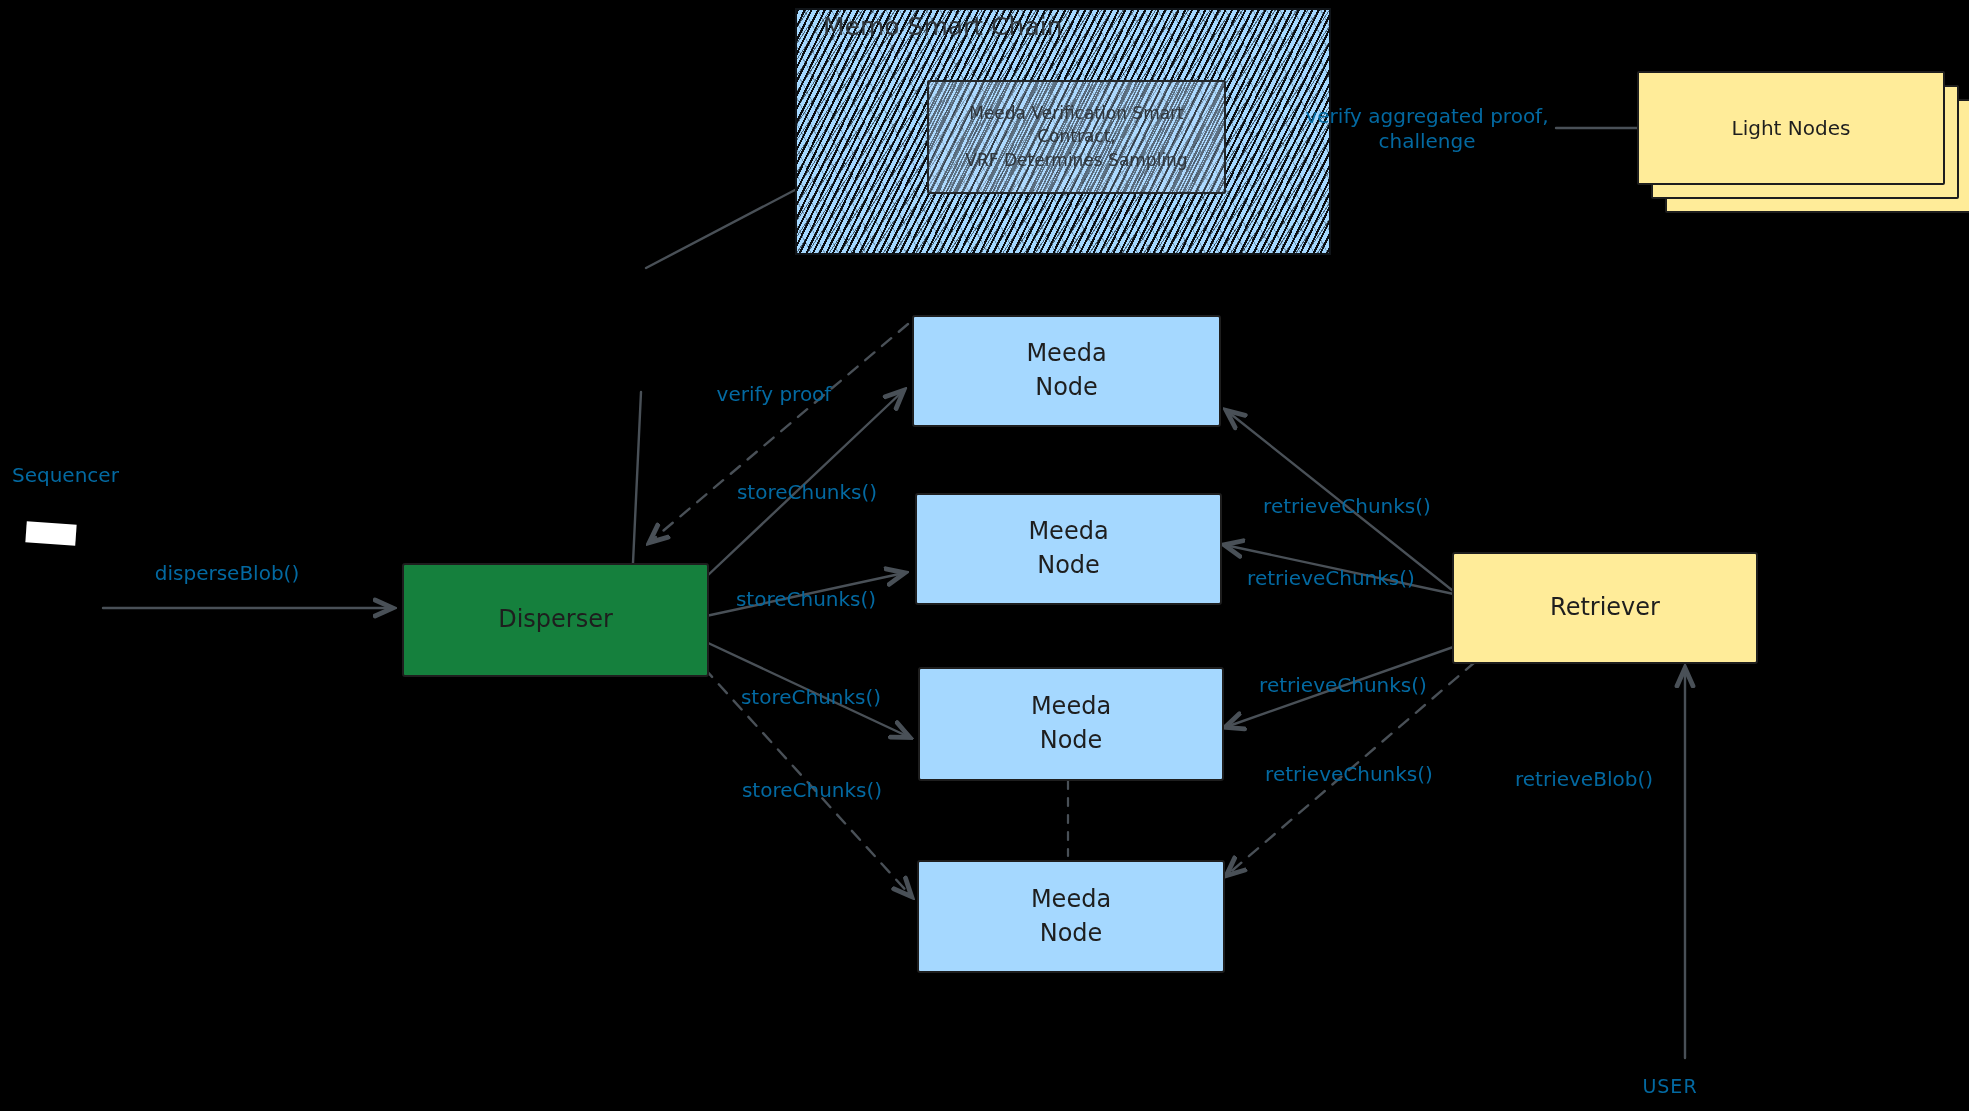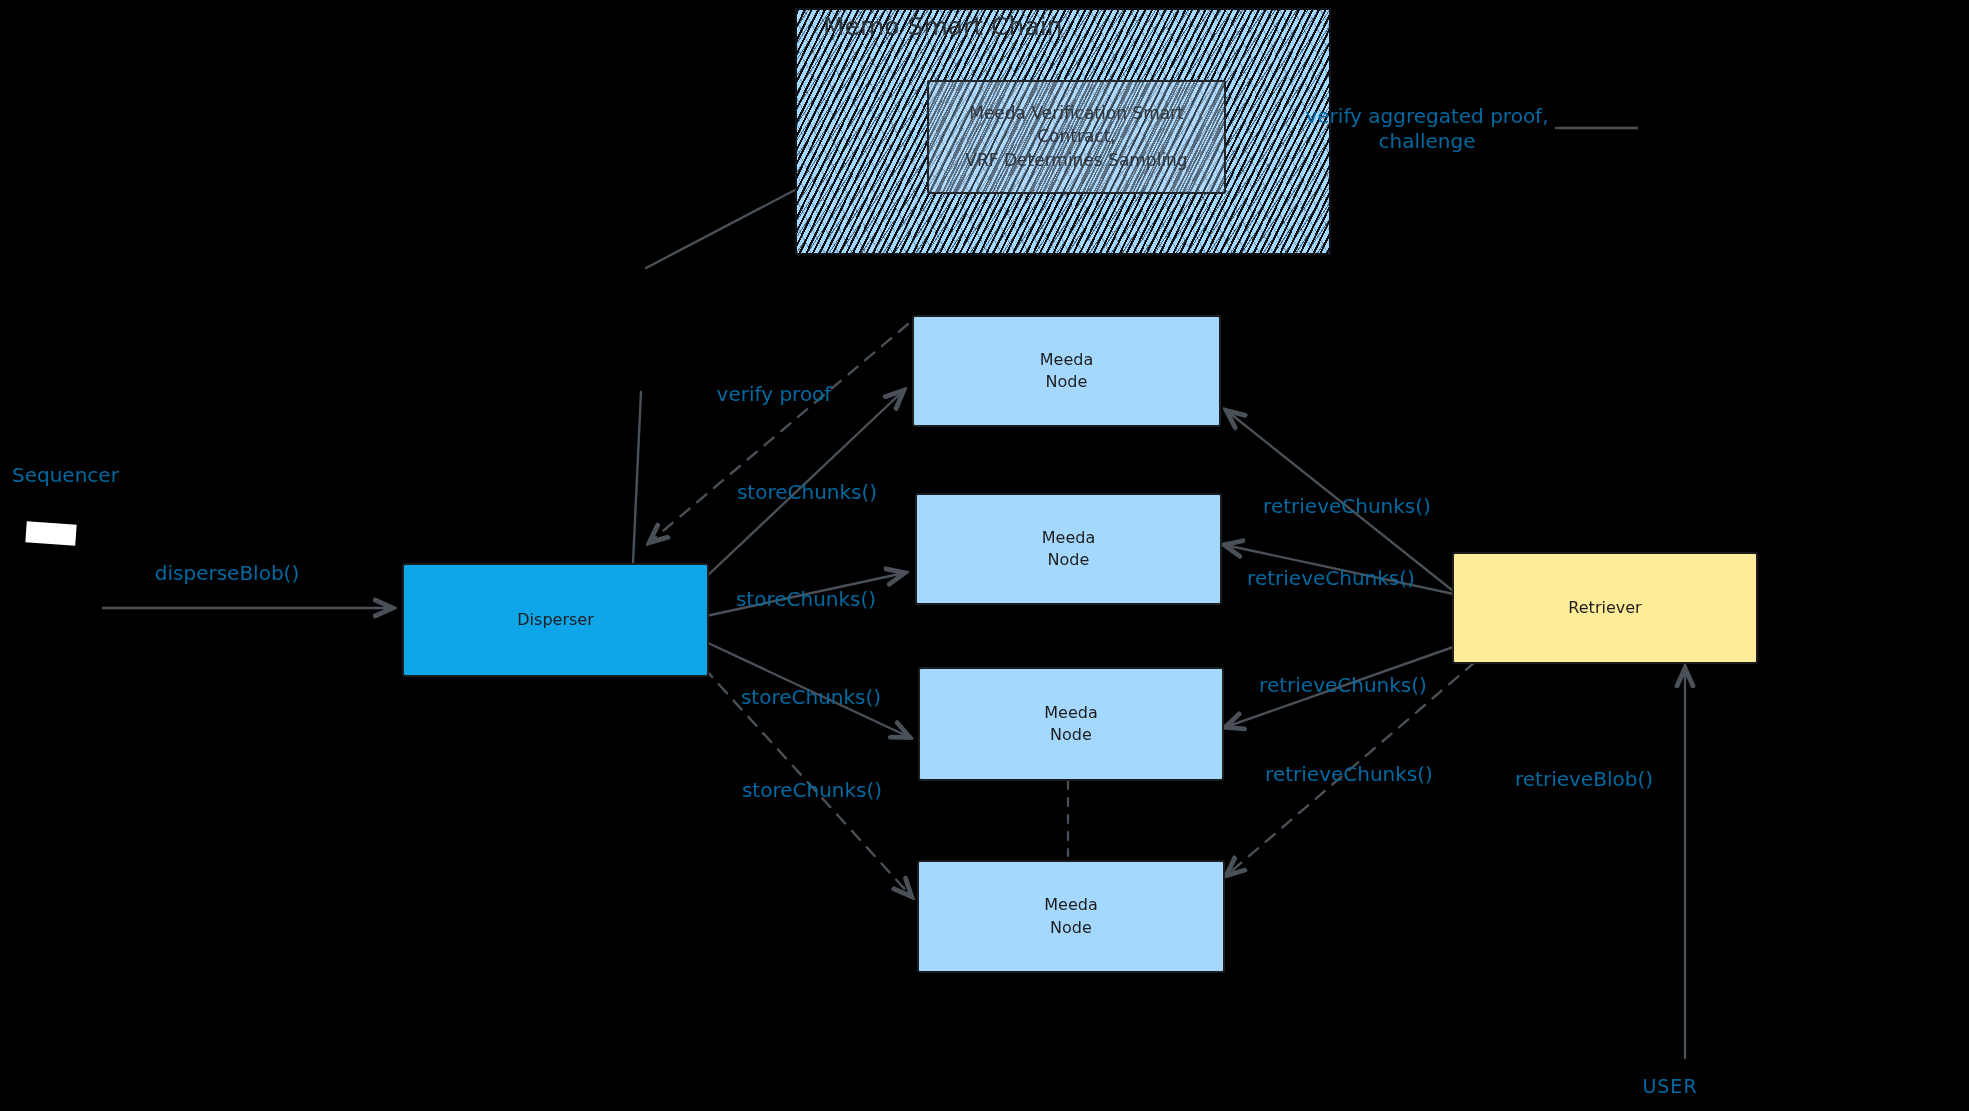--- a/index.html
+++ b/index.html
@@ -5,23 +5,23 @@
   html,body{margin:0;padding:0;background:#000;}
   .canvas{position:relative;width:1969px;height:1111px;background:#000;overflow:hidden;
           font-family:"DejaVu Sans",sans-serif;}
   svg.wires{position:absolute;left:0;top:0;z-index:1;}
   svg.wires line, svg.wires path{stroke:#495057;stroke-width:2.4;fill:none;stroke-linecap:round;}
   svg.wires .dashed{stroke-dasharray:12 10;}
   svg.wires .dots{stroke-dasharray:8 9;stroke-width:2.2;}
 
   .box{position:absolute;z-index:2;border:2px solid #1e1e1e;border-radius:3px;
        display:flex;align-items:center;justify-content:center;color:#1e1e1e;
-       font-size:16px;line-height:1.4;text-align:center;white-space:pre-line;}
+       font-size:24px;line-height:1.4;text-align:center;white-space:pre-line;}
   .blue{background:#a5d8ff;}
-  .pink{background:#0ea5e9;}
+  .pink{background:#15803d;}
   .yellow{background:#ffec99;}
 
   .chain{position:absolute;left:795px;top:8px;width:532px;height:243px;z-index:2;
          border:2px solid #101418;background-color:#a5d8ff;
          background-image:
            repeating-linear-gradient(116deg,#0b0e12 0 2px,transparent 2px 6px),
            repeating-linear-gradient(124deg,rgba(10,14,18,.55) 0 1px,transparent 1px 9px),
            repeating-linear-gradient(62deg,rgba(10,14,18,.30) 0 1px,transparent 1px 12px);}
   .chain-title{position:absolute;left:26px;top:2px;color:#31373d;font-size:25px;}
   .contract{position:absolute;left:130px;top:70px;width:295px;height:110px;
@@ -75,20 +75,25 @@
     <path d="M1311,127 L1290,131" marker-end="url(#ah)"></path>
   </svg>
 
   <div class="chain">
     <div class="chain-title">Memo Smart Chain</div>
     <div class="contract">Meeda Verification Smart
 Contract,
 VRF Determines Sampling</div>
   </div>
 
+  <div class="ln-wrap">
+    <div class="ln back"></div>
+    <div class="ln mid"></div>
+    <div class="ln front">Light Nodes</div>
+  </div>
 
   <div class="glabel tl" style="left:12px;top:463px;">Sequencer</div>
   <div class="seq-shape"></div>
 
   <div class="box pink" style="left:402px;top:563px;width:303px;height:110px;">Disperser</div>
 
   <div class="box blue" style="left:912px;top:315px;width:305px;height:108px;">Meeda
 Node</div>
   <div class="box blue" style="left:915px;top:493px;width:303px;height:108px;">Meeda
 Node</div>

